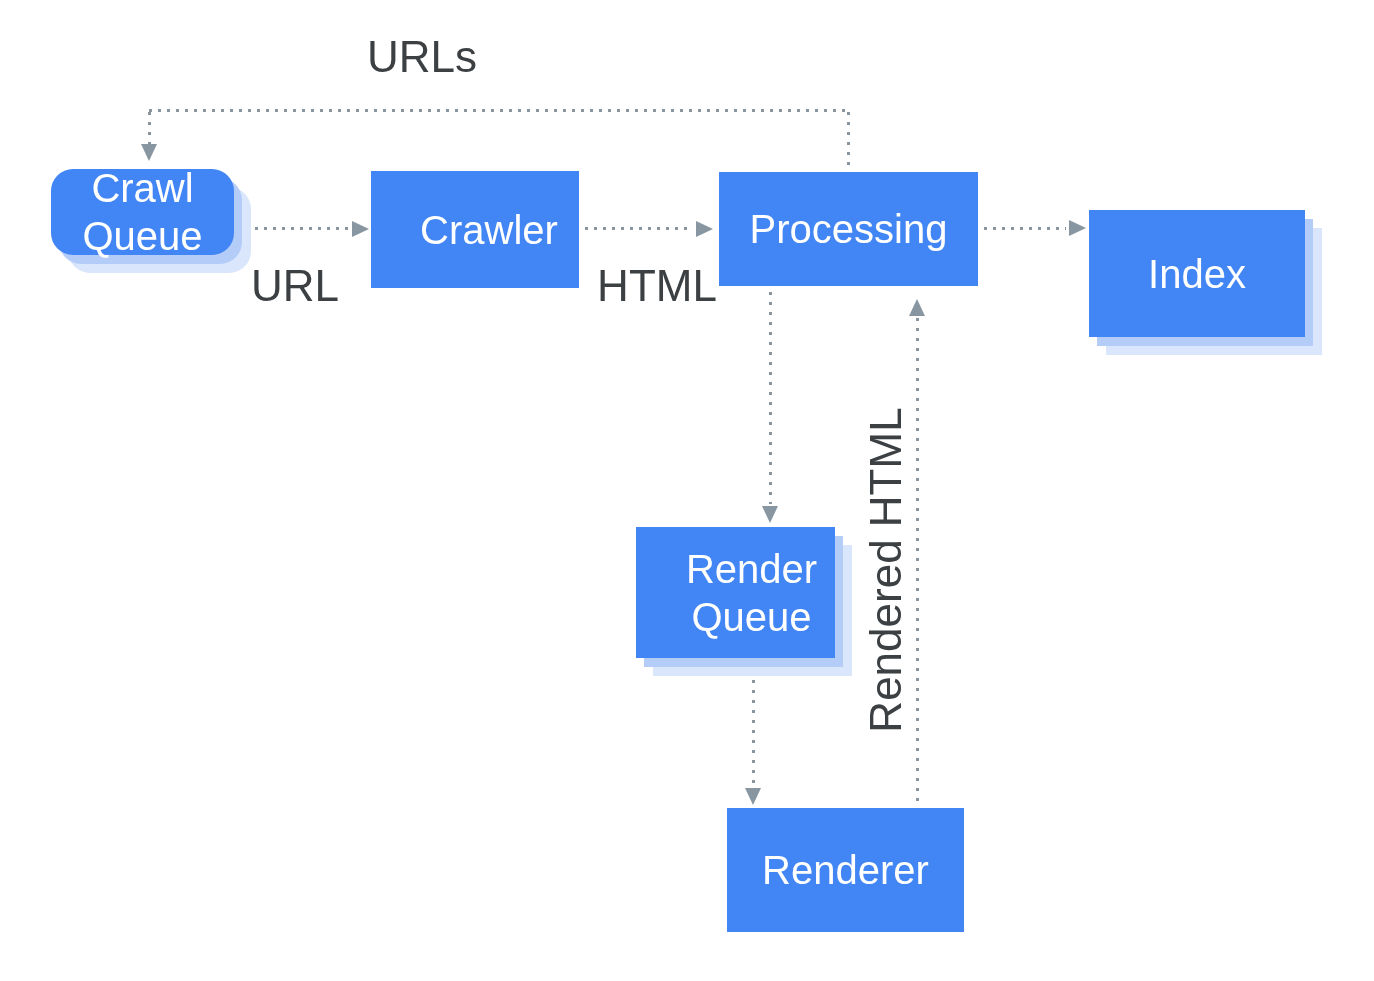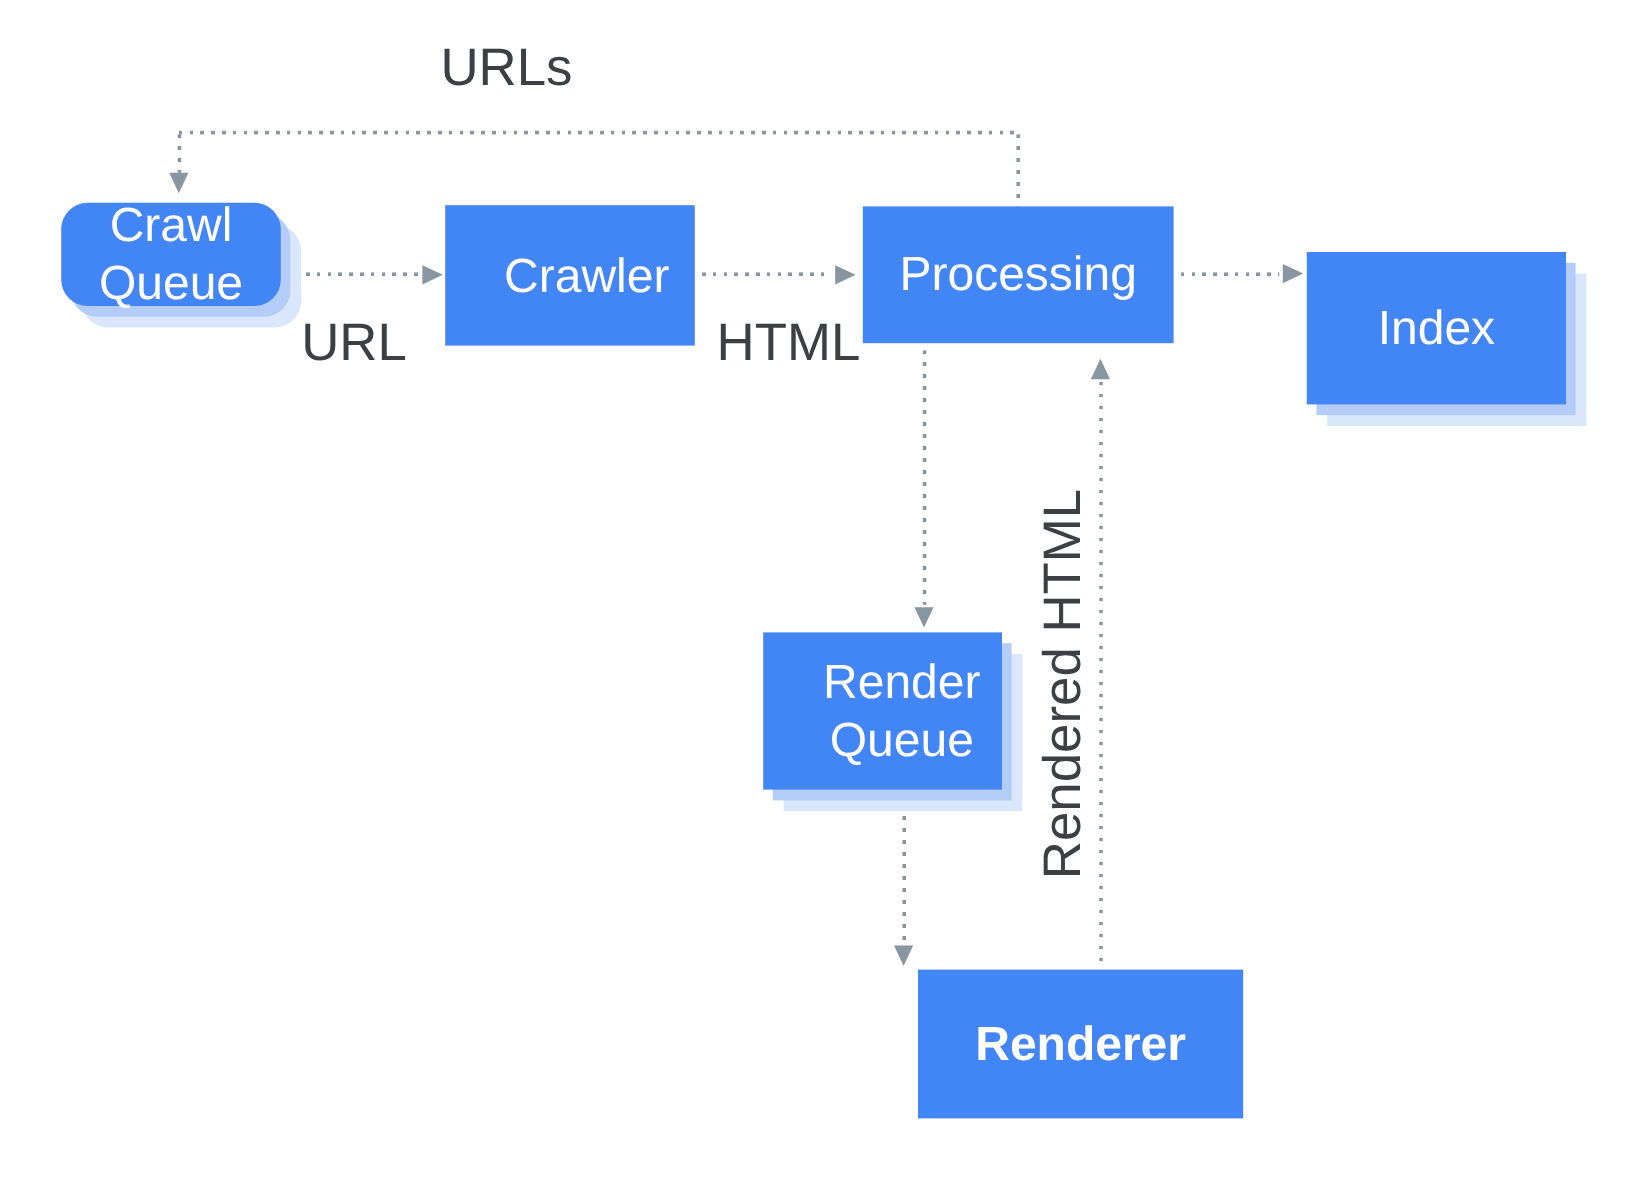--- a/index.html
+++ b/index.html
@@ -38,21 +38,21 @@
   }
   .node.stacked {
     box-shadow: 8px 9px 0 var(--stack-shadow-near),
                 17px 18px 0 var(--stack-shadow-far);
   }
   .n-crawl-queue  { left: 51px;   top: 169px; width: 183px; height: 86px; border-radius: 22px; }
   .n-crawler      { left: 371px;  top: 171px; width: 208px; height: 117px; padding-left: 36px; }
   .n-processing   { left: 719px;  top: 172px; width: 259px; height: 114px; }
   .n-index        { left: 1089px; top: 182px; width: 216px; height: 127px; margin-top: 28px; }
   .n-render-queue { left: 636px;  top: 527px; width: 199px; height: 131px; padding-left: 40px; }
-  .n-renderer     { left: 765px;  top: 808px; width: 271px; height: 124px; font-weight: bold; }
+  .n-renderer     { left: 727px;  top: 808px; width: 237px; height: 124px; }
 
   
   .dots-h {
     position: absolute;
     height: 3px;
     background-image: repeating-linear-gradient(
       to right, var(--connector-gray) 0 3px, transparent 3px 9px);
   }
   .dots-v {
     position: absolute;

